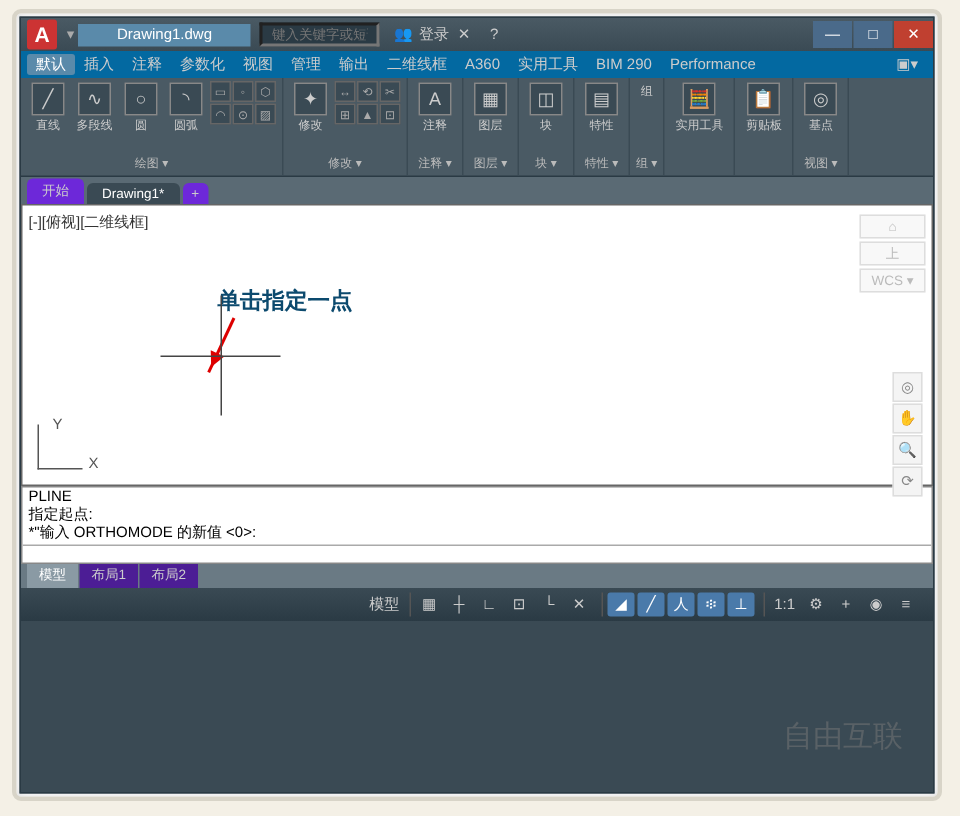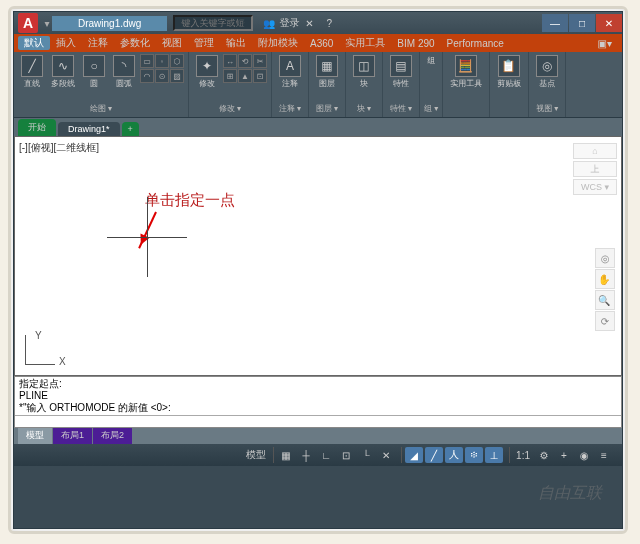--- a/index.html
+++ b/index.html
@@ -9,65 +9,65 @@
 .titlebar{height:22px;background:linear-gradient(#4a5a64,#3a4a54);display:flex;align-items:center;font-size:10px;color:#ddd}
 .logo{width:20px;height:20px;background:#c33;color:#fff;font-weight:bold;font-size:14px;display:flex;align-items:center;justify-content:center;margin:0 4px;border-radius:2px}
 .dd{width:10px;text-align:center;color:#aaa}
 .doctab{background:#5a8aaa;padding:2px 26px;color:#fff;font-size:10px}
 .search{background:#2a3a44;padding:1px 6px;color:#888;font-size:9px;margin:0 6px;width:80px}
 .tbtn{width:16px;height:16px;margin:0 2px;color:#ccc;font-size:10px;display:flex;align-items:center;justify-content:center}
 .spacer{flex:1}
 .winbtns{display:flex}
 .wbtn{width:26px;height:18px;display:flex;align-items:center;justify-content:center;color:#fff;font-size:10px;margin-left:1px}
 .wmin{background:#4a6a8a}.wmax{background:#4a6a8a}.wclose{background:#c04030}
-.menubar{height:18px;background:#c2410c;display:flex;align-items:center;padding:0 4px;font-size:10px;color:#ccc}
+.menubar{height:18px;background:#0369a1;display:flex;align-items:center;padding:0 4px;font-size:10px;color:#ccc}
 .mitem{padding:0 6px;cursor:pointer}
 .mitem.active{background:#5a8aaa;color:#fff;border-radius:2px}
 .ribbon{height:66px;background:#4a5a64;display:flex;border-bottom:1px solid #2a3a44}
 .panel{border-right:1px solid #3a4a54;padding:2px 4px;display:flex;flex-direction:column;align-items:center;justify-content:space-between}
 .ptitle{font-size:8px;color:#bbb;text-align:left;padding:1px 0}
 .pbtns{display:flex;align-items:flex-start;gap:2px;flex:1}
 .bigbtn{display:flex;flex-direction:column;align-items:center;gap:1px;padding:1px 3px}
 .bigbtn .ico{width:22px;height:22px;border:1px solid #888;background:#3a4a54;display:flex;align-items:center;justify-content:center;color:#ccc;font-size:12px}
 .bigbtn .lbl{font-size:8px;color:#ccc}
 .smgrid{display:grid;grid-template-columns:repeat(3,14px);gap:1px}
 .smbtn{width:14px;height:14px;background:#3a4a54;border:1px solid #666;font-size:8px;color:#aaa;display:flex;align-items:center;justify-content:center}
 .filetabs{height:18px;background:#5a6a74;display:flex;align-items:end;padding:0 4px;gap:2px}
-.ftab{padding:2px 10px;font-size:9px;color:#ccc;background:#15803d;border-radius:4px 4px 0 0}
+.ftab{padding:2px 10px;font-size:9px;color:#ccc;background:#6d28d9;border-radius:4px 4px 0 0}
 .ftab.active{background:#3a4a54;color:#fff}
 .ftab.plus{padding:2px 6px}
-.canvas{position:relative;background:#fff;height:240px;border:1px solid #666}
+.canvas{position:relative;background:#fff;height:188px;border:1px solid #666}
 .vlabel{position:absolute;top:4px;left:4px;font-size:10px;color:#333}
 .navcube{position:absolute;top:4px;right:4px;width:44px;height:90px;color:#bbb;font-size:9px;text-align:center}
 .ncrow{height:16px;border:1px solid #ddd;margin:2px 0;display:flex;align-items:center;justify-content:center;background:#f8f8f8}
 .cross{position:absolute;top:100px;left:132px}
 .cross::before,.cross::after{content:"";position:absolute;background:#444}
 .cross::before{width:80px;height:1px;top:0;left:-40px}
 .cross::after{width:1px;height:80px;top:-40px;left:0}
-.anno{position:absolute;top:54px;left:130px;color:#b91c1c;font-size:15px;font-weight:400}
+.anno{position:absolute;top:54px;left:130px;color:#0c4a6e;font-size:15px;font-weight:700}
 .arrow{position:absolute;top:75px;left:140px;width:2px;height:40px;background:#d00;transform:rotate(25deg);transform-origin:top}
 .arrow::after{content:"";position:absolute;bottom:-1px;left:-4px;border:5px solid transparent;border-top:10px solid #d00}
 .ucs{position:absolute;bottom:6px;left:6px;font-size:10px;color:#555}
 .ucs .y{position:absolute;bottom:28px;left:14px}
 .ucs .x{position:absolute;bottom:2px;left:38px}
 .ucs::before{content:"";position:absolute;bottom:4px;left:4px;width:30px;height:1px;background:#555}
 .ucs::after{content:"";position:absolute;bottom:4px;left:4px;width:1px;height:30px;background:#555}
 .navbar{position:absolute;top:110px;right:4px;width:22px;color:#ccc}
 .nvb{width:20px;height:20px;border:1px solid #ddd;margin:1px 0;background:#f4f4f4;font-size:10px;display:flex;align-items:center;justify-content:center;color:#888}
 .cmd{background:#fff;border:1px solid #888;font-size:10px;height:52px;overflow:hidden}
 .cmdhist{padding:1px 4px;line-height:12px;font-family:monospace}
 .cmdline{display:flex;align-items:center;padding:1px 4px;border-top:1px solid #aaa}
 .ltabs{height:16px;background:#6a7a84;display:flex;gap:1px;padding:0 4px;font-size:9px}
 .ltab{padding:1px 8px;background:#4c1d95;color:#ccc}
 .ltab.active{background:#8a9aa4;color:#fff}
 .status{height:22px;background:linear-gradient(#3a4a54,#2a3a44);display:flex;align-items:center;padding:0 6px;gap:3px}
 .sbtn{width:18px;height:16px;color:#ccc;font-size:10px;display:flex;align-items:center;justify-content:center;border-radius:2px}
 .sbtn.on{background:#4a7aaa;color:#fff}
 .sgrp{display:flex;gap:2px;padding:0 3px;border-left:1px solid #555}
-.wm{position:absolute;bottom:24px;right:20px;font-size:16px;color:rgba(120,120,120,.5);font-style:italic;pointer-events:none}
+.wm{position:absolute;bottom:24px;right:20px;font-size:20px;color:rgba(120,120,120,.5);pointer-events:none}
 </style>
 </head>
 <body>
 
 <div class="frame">
 <div class="app">
 
 <div class="titlebar">
   <div class="logo">A</div>
   <div class="dd">▾</div>
@@ -86,21 +86,21 @@
 </div>
 
 <div class="menubar">
   <div class="mitem active">默认</div>
   <div class="mitem">插入</div>
   <div class="mitem">注释</div>
   <div class="mitem">参数化</div>
   <div class="mitem">视图</div>
   <div class="mitem">管理</div>
   <div class="mitem">输出</div>
-  <div class="mitem">附加模块</div>
+  <div class="mitem">二维线框</div>
   <div class="mitem">A360</div>
   <div class="mitem">实用工具</div>
   <div class="mitem">BIM 290</div>
   <div class="mitem">Performance</div>
   <div class="spacer"></div>
   <div class="mitem">▣▾</div>
 </div>
 
 <div class="ribbon">
   <div class="panel" style="min-width:150px">
@@ -227,22 +227,22 @@
   <div class="navbar">
     <div class="nvb">◎</div>
     <div class="nvb">✋</div>
     <div class="nvb">🔍</div>
     <div class="nvb">⟳</div>
   </div>
 </div>
 
 <div class="cmd">
   <div class="cmdhist">
+    <div>PLINE</div>
     <div>指定起点:</div>
-    <div>PLINE</div>
     <div>*"输入 ORTHOMODE 的新值 &lt;0&gt;:</div>
   </div>
   <div class="cmdline">
     
     
   </div>
 </div>
 
 <div class="ltabs">
   <div class="ltab active">模型</div>

